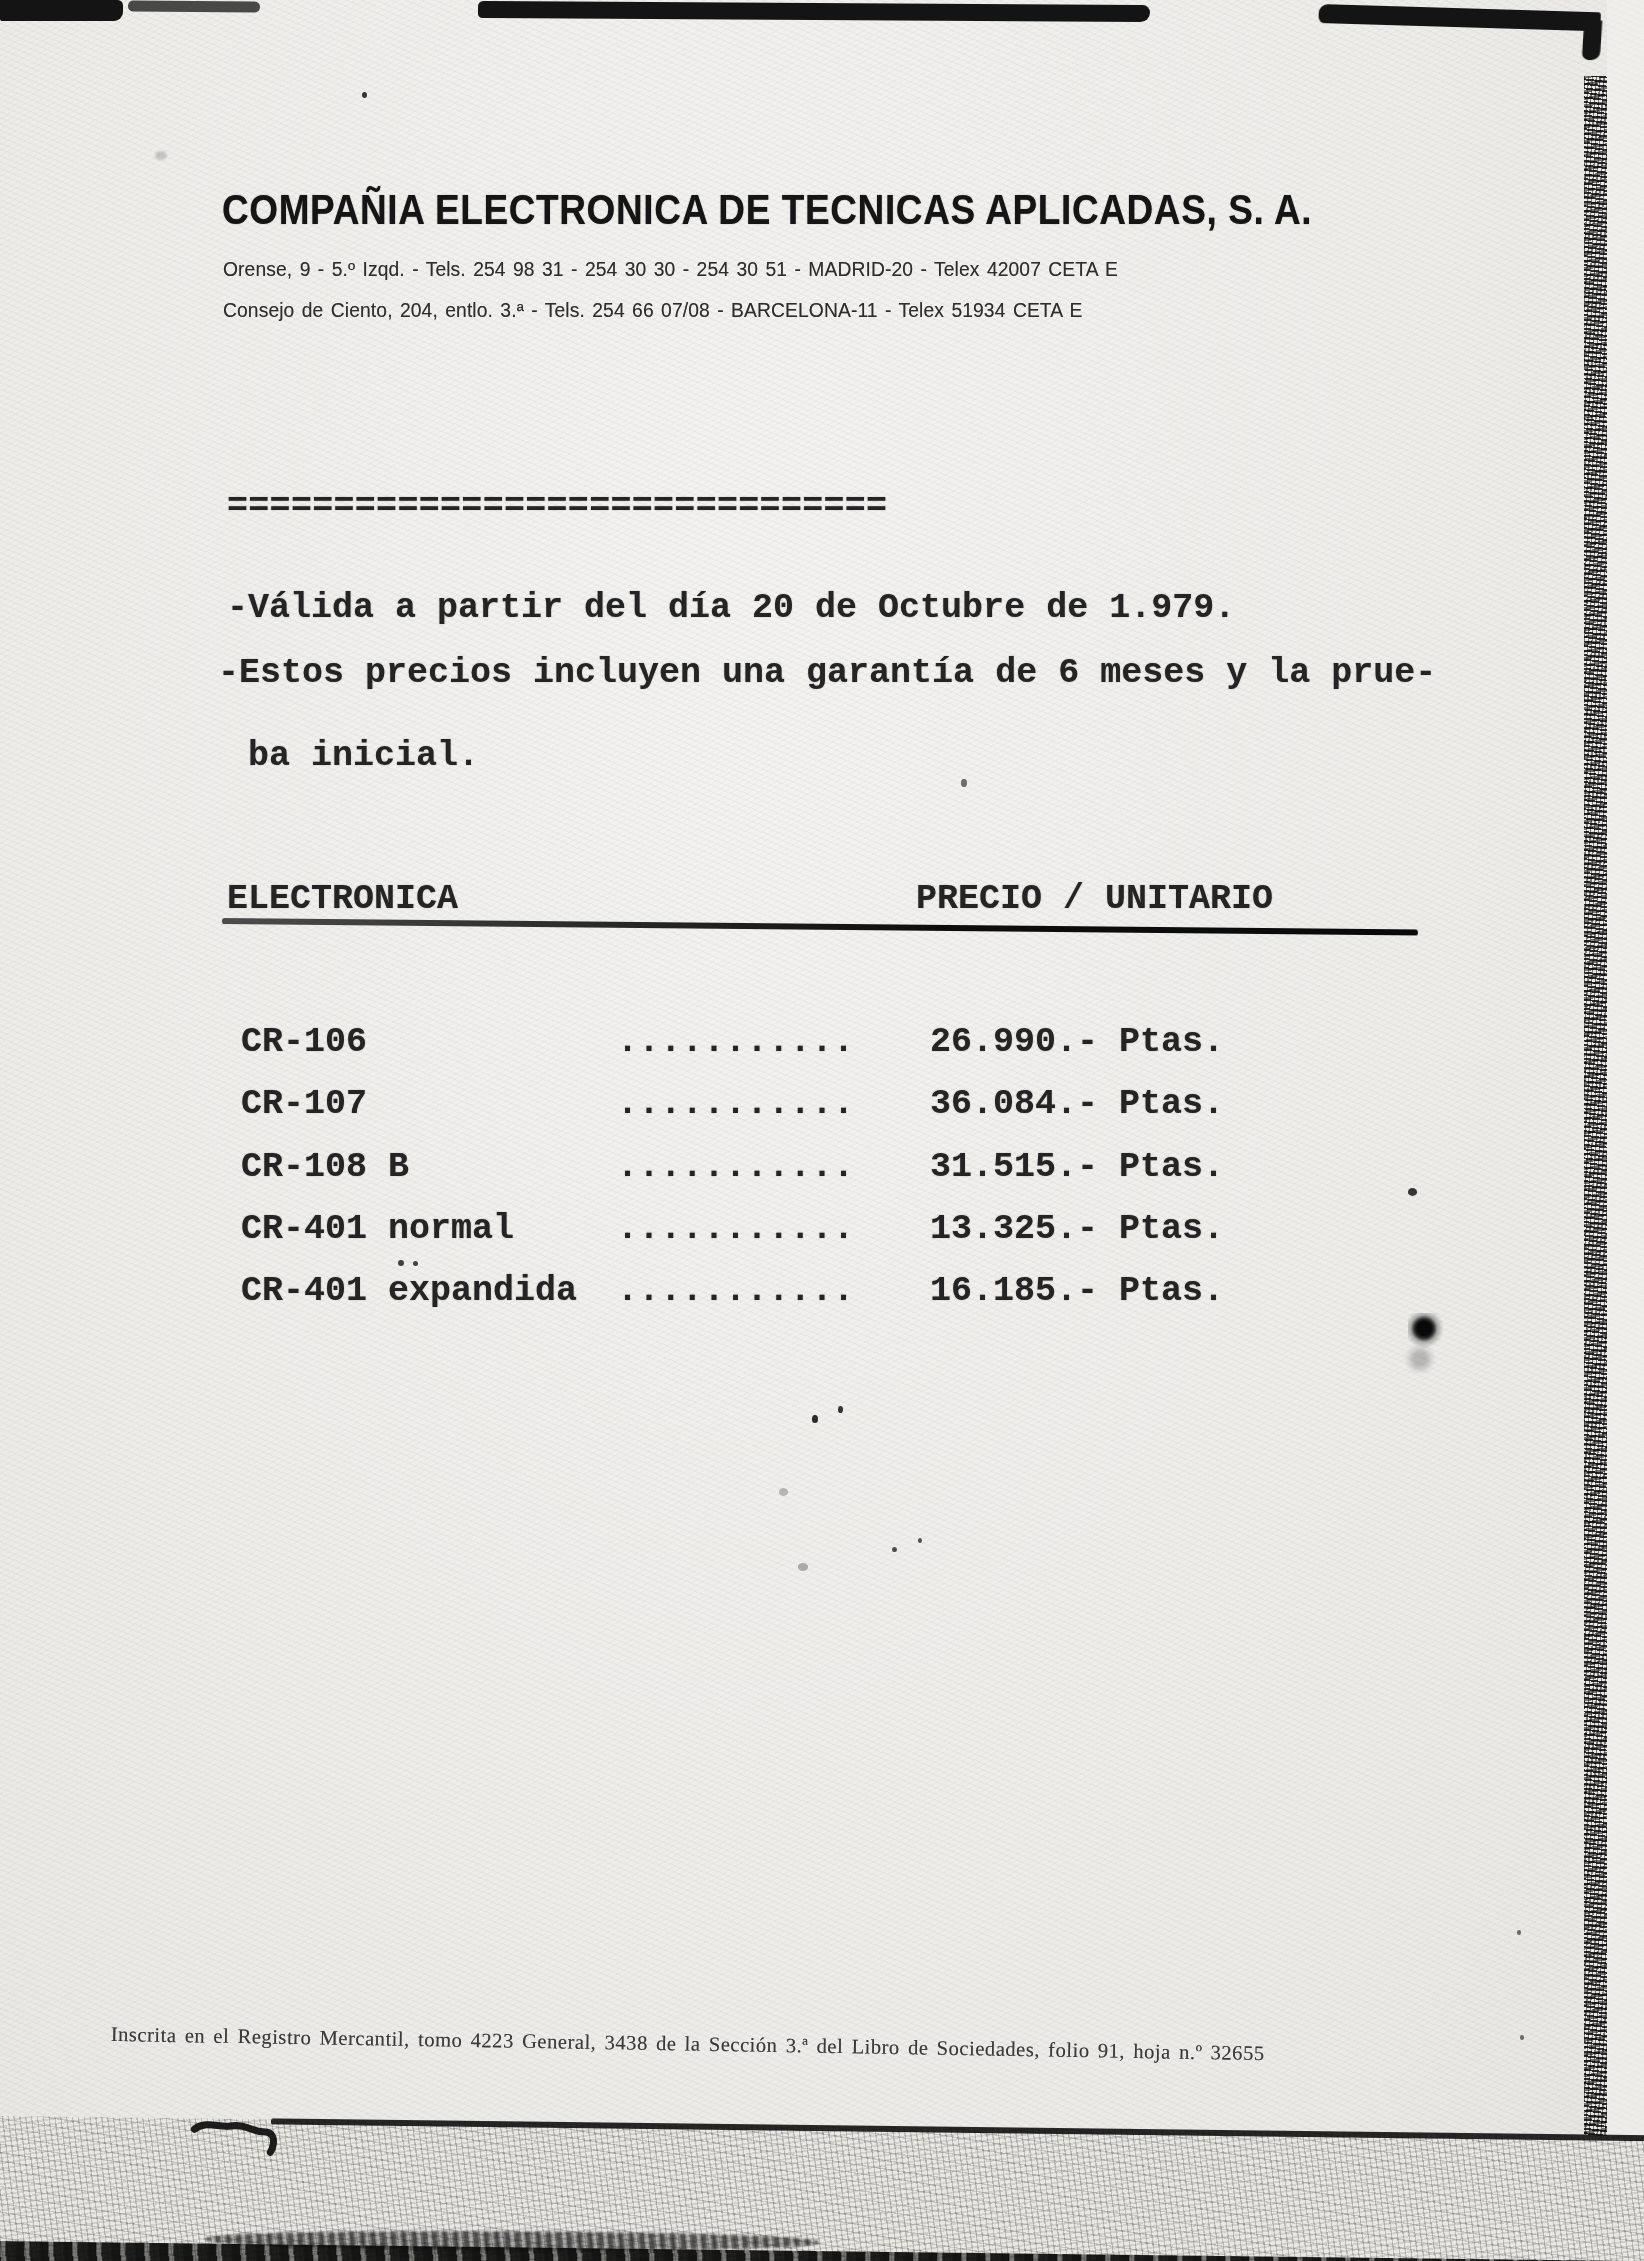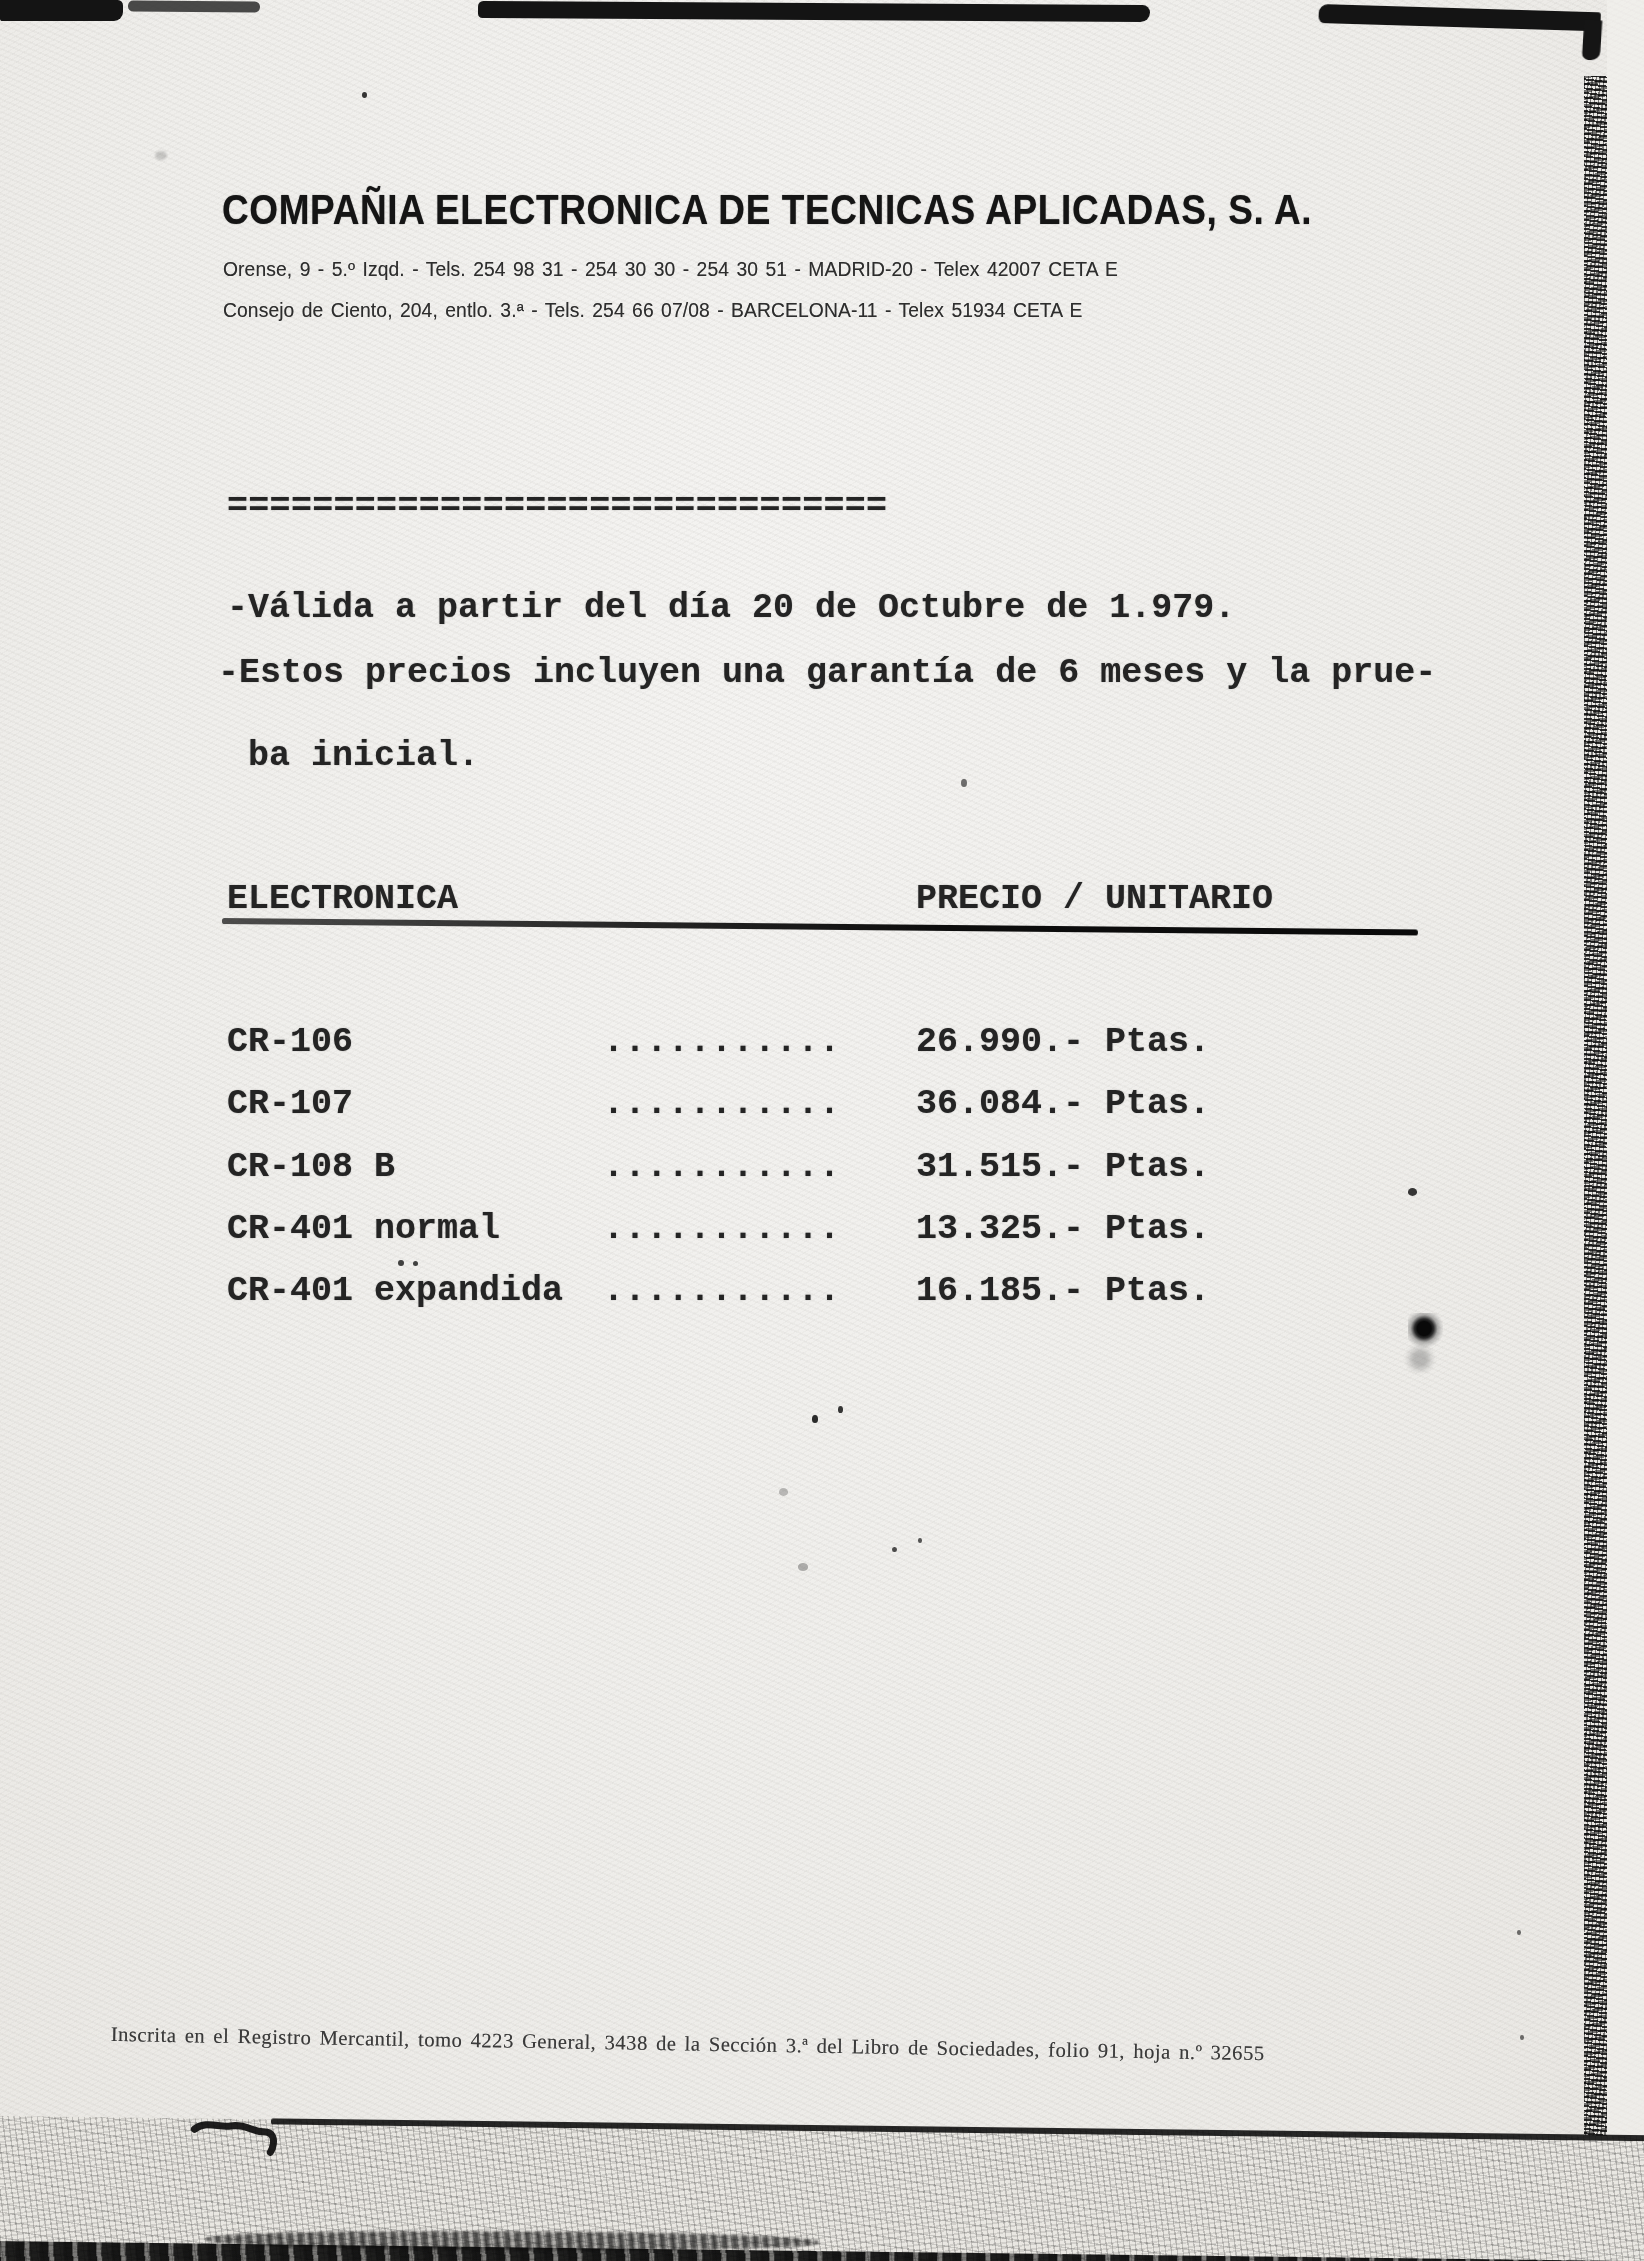--- a/index.html
+++ b/index.html
@@ -49,21 +49,21 @@
   .t-note2{left:218px;top:656px;}
   .t-note3{left:248px;top:710px;margin-top:29px;}
   .t-refhdr{left:227px;top:882px;text-decoration:none;}
   .t-pricehdr{left:916px;top:882px;}
   .hdr-rule{
     left:222px;top:918px;width:1196px;height:6.4px;
     background:linear-gradient(90deg, rgba(15,15,15,.72) 0%, rgba(10,10,10,.88) 35%, #0d0d0d 60%, #0a0a0a 100%);
     transform:rotate(.55deg);transform-origin:left top;
     border-radius:2.6px;filter:blur(0.3px);
   }
-  .row{left:0;top:0;width:1612px;height:39px;}
+  .row{left:14px;top:0;width:1612px;height:39px;}
   .c-ref{position:absolute;left:227px;top:0;}
   .c-leader{position:absolute;left:603px;top:0;letter-spacing:0.6px;}
   .c-price{position:absolute;left:916px;top:0;}
   
   .footer-reg{
     left:111px;top:2023px;width:1354px;
     font-family:"Liberation Serif", serif;
     font-size:20.6px;letter-spacing:0.5px;word-spacing:2.6px;
     color:#3a3a3a;white-space:pre;
     transform:rotate(.95deg);transform-origin:left top;

